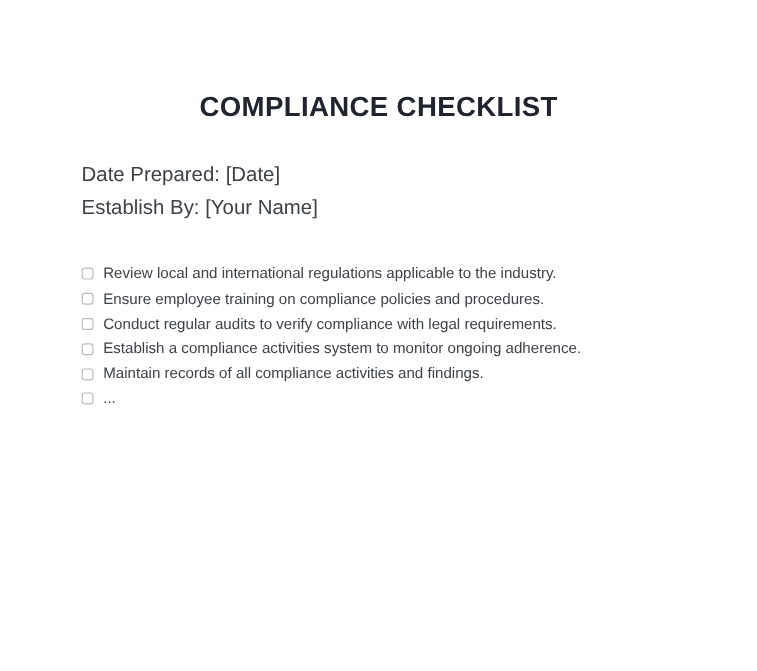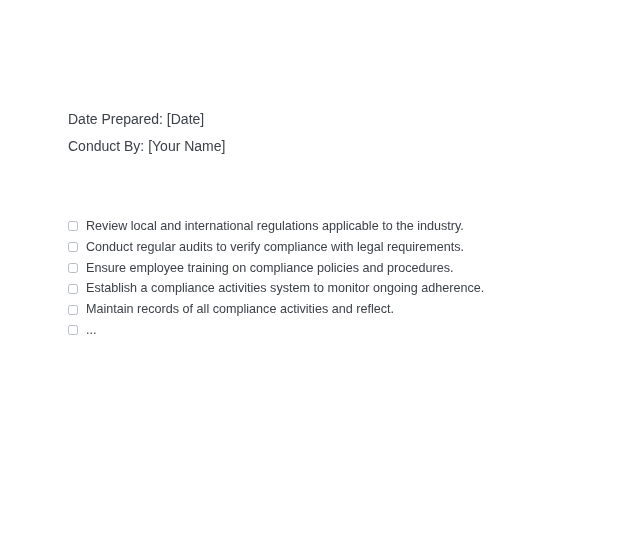--- a/index.html
+++ b/index.html
@@ -30,29 +30,29 @@
     line-height:26px;
     font-weight:700;
     letter-spacing:0.3px;
     color:var(--title-color);
   }
   .meta-section{
     margin:30px 0 0 68px;
   }
   .meta-row{
     margin:0;
-    font-size:14px;
+    font-size:17px;
     line-height:27px;
     color:var(--body-color);
   }
   .meta-value.bold{
     font-weight:400;
   }
   .checklist-section{
-    margin:56px 0 0 68px;
+    margin:32px 0 0 68px;
   }
   .check-row{
     display:flex;
     align-items:center;
     height:20.8px;
   }
   .checkbox{
     width:10px;
     height:10px;
     border:1px solid var(--checkbox-border);
@@ -67,58 +67,59 @@
     line-height:20.8px;
     color:var(--body-color);
     white-space:nowrap;
   }
 </style>
 </head>
 <body>
 
 <div class="page">
 
+  <h1 class="doc-title">COMPLIANCE CHECKLIST</h1>
 
   <div class="meta-section">
   <p class="meta-row">
     <span class="meta-label">Date Prepared:</span>
     <span class="meta-value">[Date]</span>
   </p>
 
   <p class="meta-row">
-    <span class="meta-label">Conduct By:</span>
+    <span class="meta-label">Establish By:</span>
     <span class="meta-value bold">[Your Name]</span>
   </p>
 
 </div>
 
   <div class="checklist-section">
   <div class="check-row">
     <span class="checkbox" role="checkbox" aria-checked="false"></span>
     <span class="check-label">Review local and international regulations applicable to the industry.</span>
   </div>
 
   <div class="check-row">
     <span class="checkbox" role="checkbox" aria-checked="false"></span>
-    <span class="check-label">Conduct regular audits to verify compliance with legal requirements.</span>
+    <span class="check-label">Ensure employee training on compliance policies and procedures.</span>
   </div>
 
   <div class="check-row">
     <span class="checkbox" role="checkbox" aria-checked="false"></span>
-    <span class="check-label">Ensure employee training on compliance policies and procedures.</span>
+    <span class="check-label">Conduct regular audits to verify compliance with legal requirements.</span>
   </div>
 
   <div class="check-row">
     <span class="checkbox" role="checkbox" aria-checked="false"></span>
     <span class="check-label">Establish a compliance activities system to monitor ongoing adherence.</span>
   </div>
 
   <div class="check-row">
     <span class="checkbox" role="checkbox" aria-checked="false"></span>
-    <span class="check-label">Maintain records of all compliance activities and reflect.</span>
+    <span class="check-label">Maintain records of all compliance activities and findings.</span>
   </div>
 
 
   <div class="check-row">
     <span class="checkbox" role="checkbox" aria-checked="false"></span>
     <span class="check-label">...</span>
   </div>
 </div>
 
 </div>

